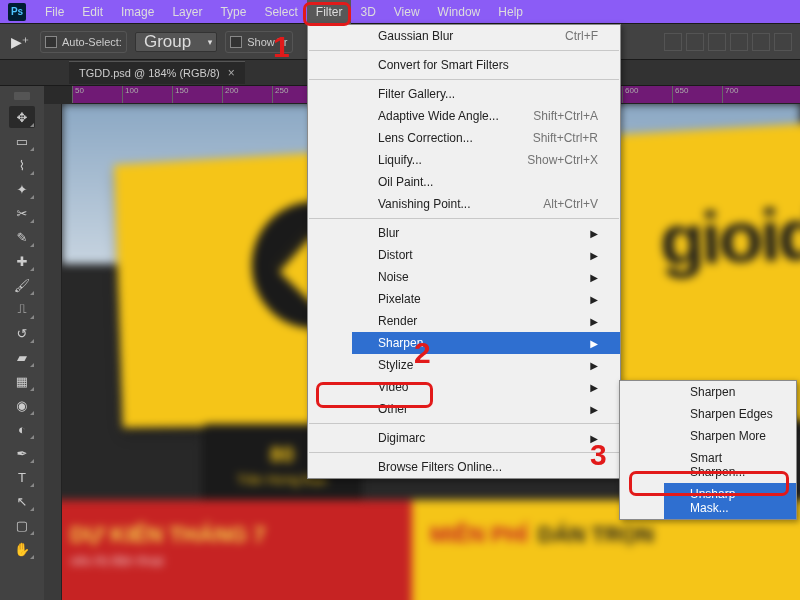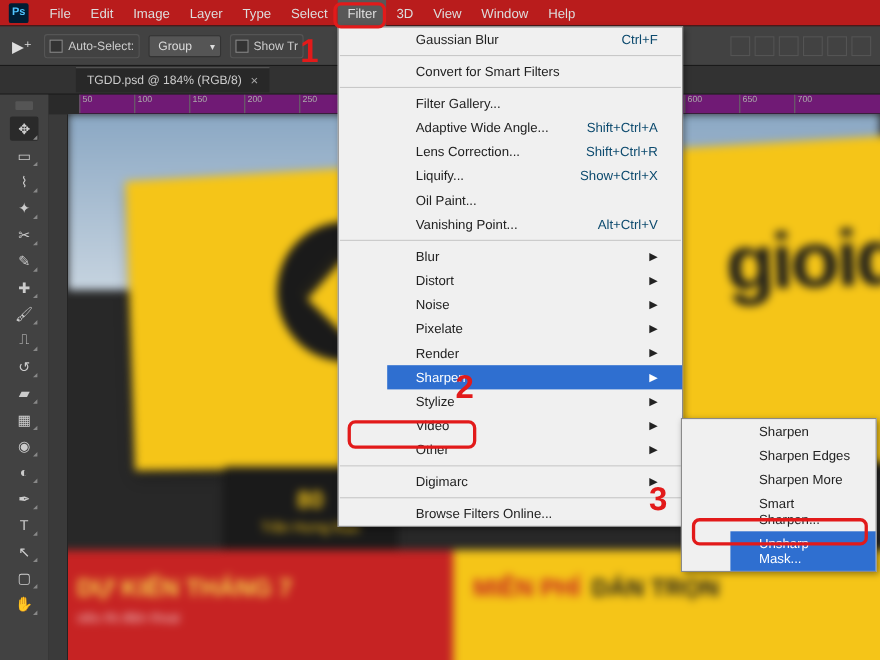--- a/index.html
+++ b/index.html
@@ -1,25 +1,25 @@
 <!DOCTYPE html>
 <html><head>
 <meta charset="utf-8">
 <style>
   * { margin: 0; padding: 0; box-sizing: border-box; font-family: "Segoe UI", Tahoma, sans-serif; }
   body { background: #2a2a2a; width: 800px; height: 600px; overflow: hidden; position: relative; }
-  .menubar { height: 24px; background: #b91c1c; display: flex; align-items: center; padding-left: 8px; border-bottom: 1px solid #1a1a1a; }
+  .menubar { height: 24px; background: #8b5cf6; display: flex; align-items: center; padding-left: 8px; border-bottom: 1px solid #1a1a1a; }
   .ps-logo { width: 18px; height: 18px; background: #001d33; color: #4fc4ff; font-weight: bold; font-size: 10px; display: flex; align-items: center; justify-content: center; margin-right: 10px; border-radius: 2px; }
   .menu-item { color: #ddd; font-size: 12px; padding: 0 9px; height: 24px; display: flex; align-items: center; cursor: pointer; }
   .menu-item.active { background: #585858; }
   .options-bar { height: 36px; background: #424242; display: flex; align-items: center; padding-left: 8px; gap: 8px; border-bottom: 1px solid #1a1a1a; }
   .tool-arrow { width: 24px; height: 22px; display: flex; align-items: center; justify-content: center; color: #ddd; font-size: 14px; }
   .checkbox-wrapper { display: flex; align-items: center; gap: 5px; color: #ccc; font-size: 11px; padding: 0 4px; border: 1px solid #555; border-radius: 3px; height: 22px; }
   .checkbox { width: 12px; height: 12px; border: 1px solid #888; background: #333; }
-  .dropdown { background: #555; color: #ddd; font-size: 11px; padding: 2px 25px 2px 8px; border: 1px solid #333; border-radius: 2px; position: relative; height: 20px; display: flex; align-items: center; }
+  .dropdown { background: #555; color: #ddd; font-size: 17px; padding: 2px 25px 2px 8px; border: 1px solid #333; border-radius: 2px; position: relative; height: 20px; display: flex; align-items: center; }
   .dropdown::after { content: "▾"; position: absolute; right: 4px; font-size: 9px; }
   .align-icons { display: flex; gap: 4px; margin-left: auto; margin-right: 8px; }
   .align-ic { width: 18px; height: 18px; border: 1px solid #666; opacity: 0.5; }
   .tabbar { height: 26px; background: #323232; display: flex; align-items: center; padding-left: 69px; border-bottom: 1px solid #1a1a1a; }
   .doc-tab { background: #282828; color: #ccc; font-size: 11px; padding: 4px 10px; border-top: 1px solid #555; display: flex; align-items: center; gap: 8px; }
   .close-x { color: #aaa; font-size: 12px; }
   .workspace { position: absolute; top: 86px; left: 44px; right: 0; bottom: 0; }
   .ruler-h { position: absolute; top: 0; left: 28px; right: 0; height: 18px; background: #701a75; display: flex; overflow: hidden; border-bottom: 1px solid #222; }
   .ruler-h .tick { flex: 0 0 50px; color: #aaa; font-size: 8px; text-align: left; border-left: 1px solid #666; padding-left: 2px; }
   .ruler-v { position: absolute; top: 18px; left: 0; width: 18px; bottom: 0; background: #3a3a3a; border-right: 1px solid #222; }
@@ -38,21 +38,21 @@
   .banner-yellow .black-span { color: #1a1a1a; }
   .toolbox { position: absolute; top: 86px; left: 0; width: 44px; bottom: 0; background: #424242; padding-top: 6px; display: flex; flex-direction: column; align-items: center; gap: 2px; }
   .tool-tab { width: 16px; height: 8px; background: #555; border-radius: 1px; margin-bottom: 4px; }
   .tool { width: 26px; height: 22px; color: #ccc; display: flex; align-items: center; justify-content: center; font-size: 13px; cursor: pointer; border-radius: 2px; position: relative; }
   .tool.active { background: #2a2a2a; }
   .tool .corner { position: absolute; bottom: 1px; right: 1px; width: 0; height: 0; border-left: 4px solid transparent; border-bottom: 4px solid #888; }
 
   
   .drop-menu { position: absolute; top: 24px; left: 307px; width: 314px; background: #f0f0f0; border: 1px solid #8a8a8a; box-shadow: 2px 2px 6px rgba(0,0,0,0.4); z-index: 100; }
   .drop-row { display: flex; align-items: center; padding: 4px 22px 4px 26px; font-size: 12px; color: #222; cursor: pointer; position: relative; margin-left: 44px; }
-  .drop-row .shortcut { margin-left: auto; color: #0c4a6e; }
+  .drop-row .shortcut { margin-left: auto; color: #737373; }
   .drop-row .sub-arrow { margin-left: auto; font-size: 10px; color: #222; }
   .drop-row.highlight { background: #2f6fd0; color: #fff; }
   .drop-row.highlight .sub-arrow { color: #fff; }
   .drop-sep { height: 1px; background: #c8c8c8; margin: 3px 1px; }
 
   .sub-menu { position: absolute; top: 380px; left: 619px; width: 178px; background: #f0f0f0; border: 1px solid #8a8a8a; box-shadow: 2px 2px 6px rgba(0,0,0,0.4); z-index: 101; }
   
   
   .red-box { position: absolute; border: 3px solid #e21a1a; border-radius: 7px; z-index: 200; pointer-events: none; }
   .red-num { position: absolute; color: #e21a1a; font-weight: 900; font-size: 30px; z-index: 201; font-family: Arial; pointer-events: none; }

